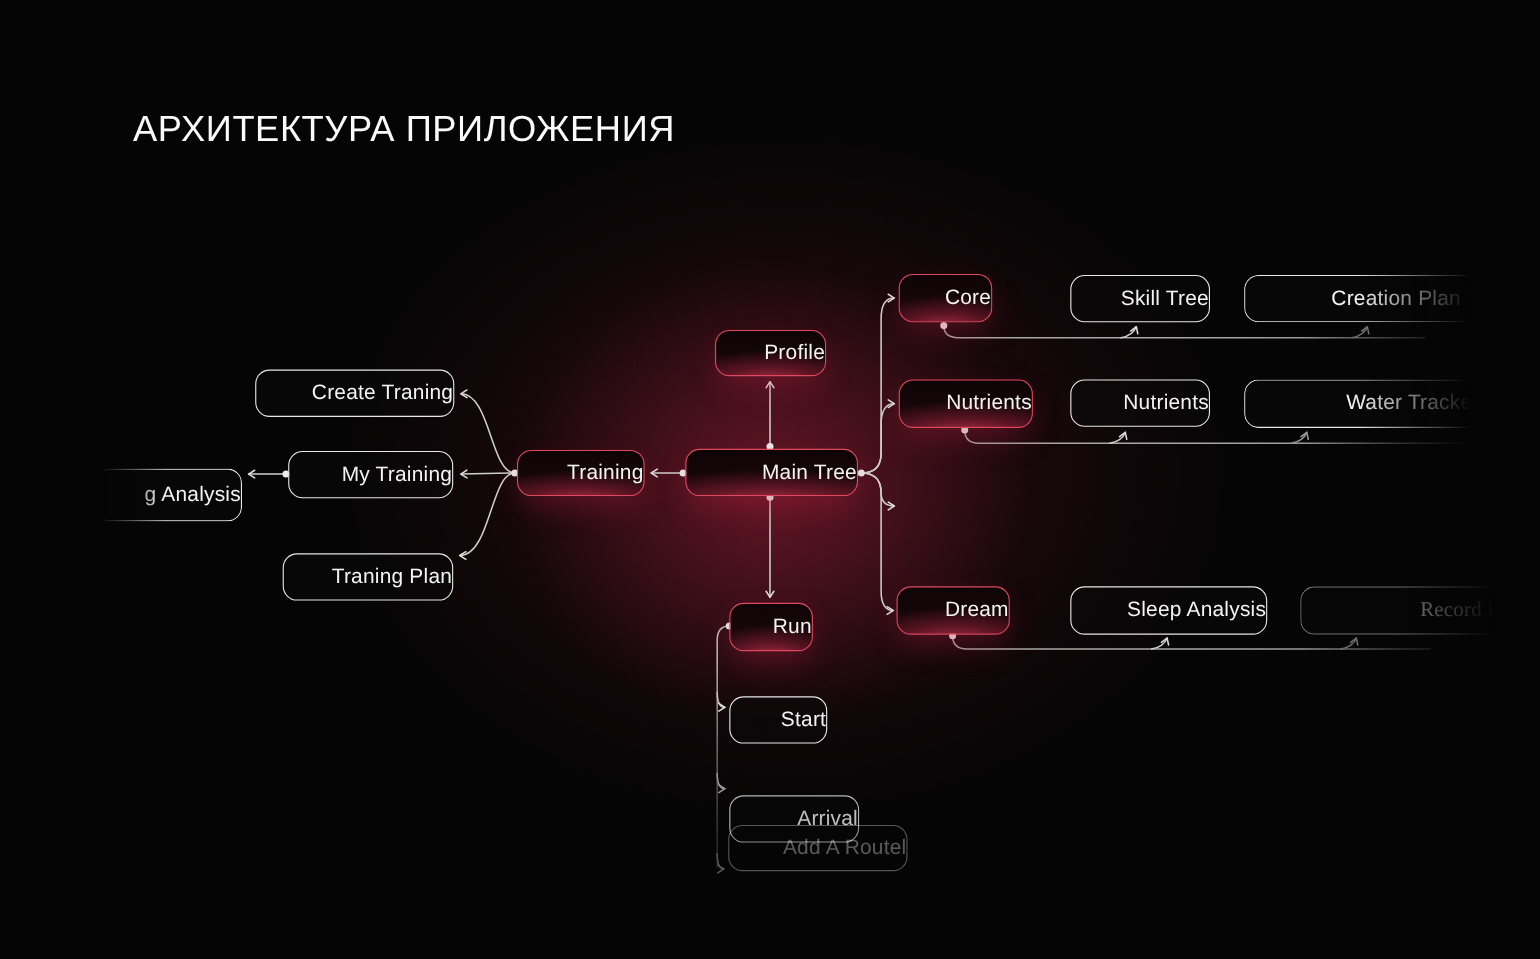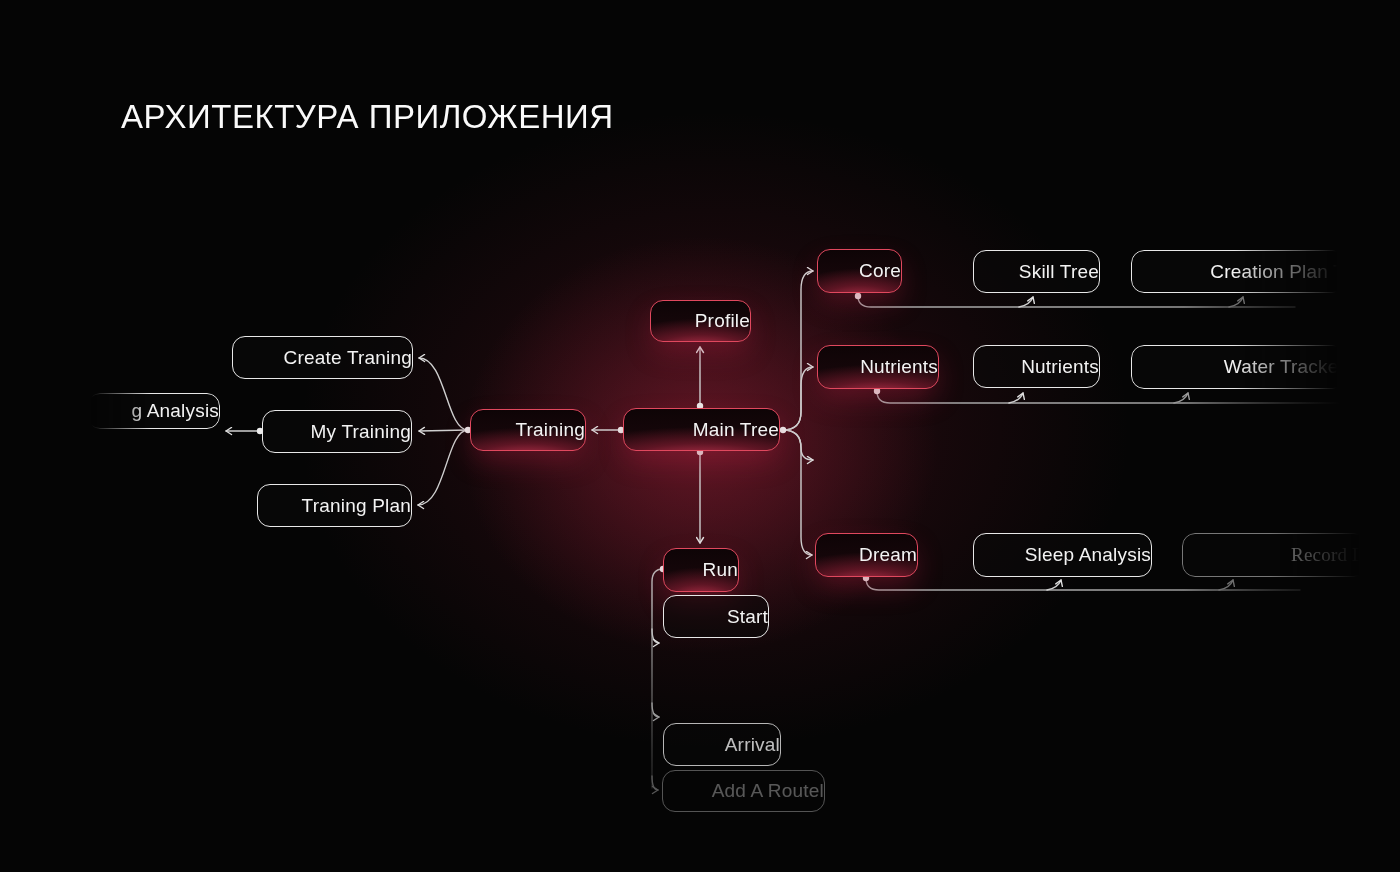--- a/index.html
+++ b/index.html
@@ -131,43 +131,43 @@
 
   <div class="node red" style="left:650px;top:300px;width:101px;height:42px">
     <span>Profile</span>
   </div>
   <div class="node red" style="left:623px;top:408px;width:157px;height:43px">
     <span>Main Tree</span>
   </div>
   <div class="node red" style="left:663px;top:548px;width:76px;height:44px">
     <span>Run</span>
   </div>
-  <div class="node white" style="left:663px;top:595px;width:106px;height:43px">
+  <div class="node white" style="left:663px;top:633px;width:89px;height:43px">
     <span>Start</span>
   </div>
   <div class="node white dim-1" style="left:663px;top:723px;width:118px;height:43px">
     <span>Arrival</span>
   </div>
-  <div class="node white dim-2" style="left:662px;top:770px;width:163px;height:42px">
+  <div class="node white dim-2" style="left:662px;top:750px;width:163px;height:42px">
     <span>Add A Routel</span>
   </div>
 
   <div class="node red" style="left:470px;top:409px;width:116px;height:42px">
     <span>Training</span>
   </div>
   <div class="node white" style="left:232px;top:336px;width:181px;height:43px">
     <span>Create Traning</span>
   </div>
   <div class="node white" style="left:262px;top:410px;width:150px;height:43px">
     <span>My Training</span>
   </div>
-  <div class="node white" style="left:257px;top:484px;width:155px;height:43px">
+  <div class="node white" style="left:257px;top:503px;width:155px;height:43px">
     <span>Traning Plan</span>
   </div>
-  <div class="node white fade-left" style="left:87px;top:393px;width:133px;height:36px">
+  <div class="node white fade-left" style="left:87px;top:426px;width:133px;height:48px">
     <span>g Analysis</span>
   </div>
 
   <div class="node red" style="left:817px;top:249px;width:85px;height:44px">
     <span>Core</span>
   </div>
   <div class="node white" style="left:973px;top:250px;width:127px;height:43px">
     <span>Skill Tree</span>
   </div>
   <div class="node white fade-right" style="left:1131px;top:250px;width:215px;height:43px">

